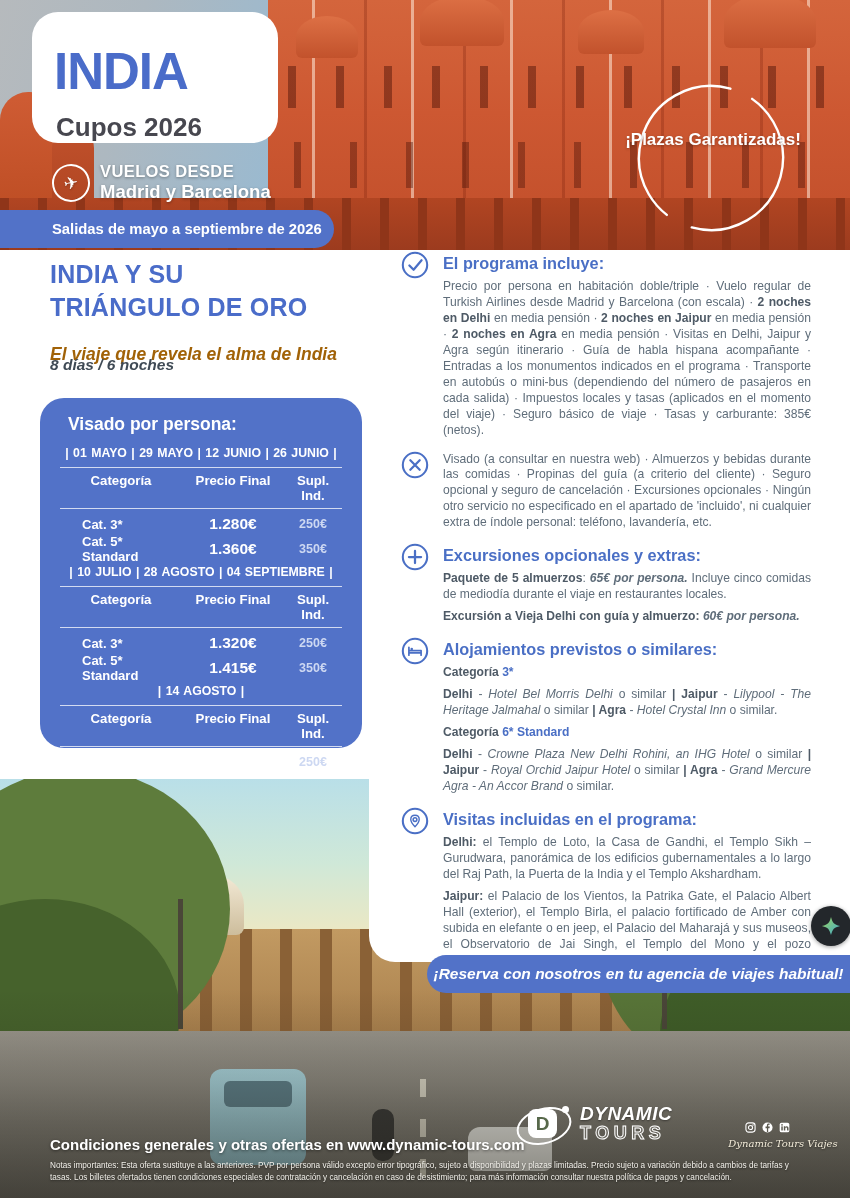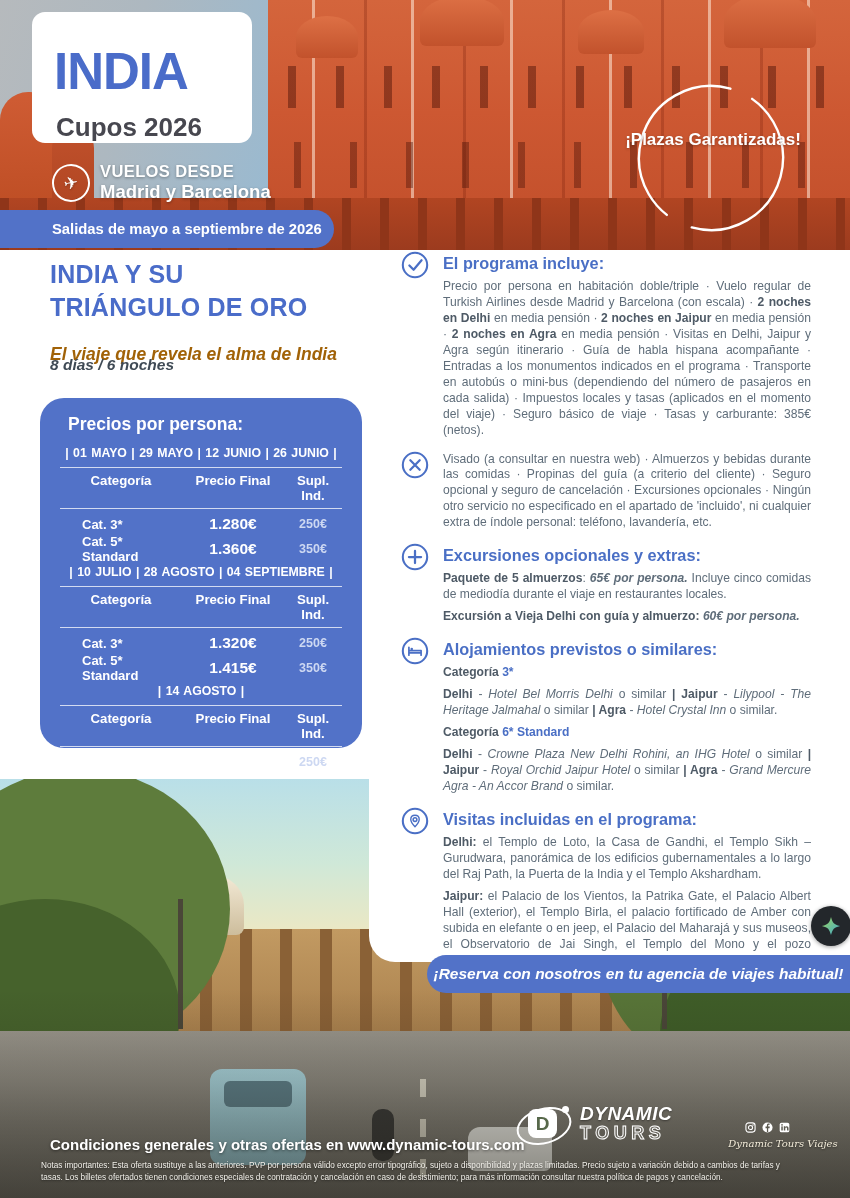--- a/index.html
+++ b/index.html
@@ -20,21 +20,21 @@
   .dome{background:linear-gradient(180deg,#dd7045,#c2522c);border-radius:50% 50% 6px 6px;}
   .d1{left:296px;top:16px;width:62px;height:42px;}
   .d2{left:420px;top:-4px;width:84px;height:50px;}
   .d3{left:578px;top:10px;width:66px;height:44px;}
   .d4{left:724px;top:-6px;width:92px;height:54px;}
   .tower-l1{left:0;top:92px;width:58px;height:158px;background:linear-gradient(180deg,#cf5c34,#b8491f);border-radius:28px 28px 0 0;}
   .tower-l2{left:52px;top:128px;width:42px;height:122px;background:linear-gradient(180deg,#c1512c,#a63f1c);border-radius:20px 20px 0 0;}
   .arcade{left:0;top:198px;width:850px;height:52px;
     background:repeating-linear-gradient(90deg,#8f3519 0 9px,rgba(0,0,0,0) 9px 38px),linear-gradient(180deg,#b14522,#9c3b1e);}
   
-  .title-card{position:absolute;left:32px;top:12px;width:220px;height:131px;background:#fff;border-radius:13px;z-index:5;}
+  .title-card{position:absolute;left:32px;top:12px;width:202px;height:131px;background:#fff;border-radius:26px;z-index:5;padding-left:44px;}
   .title-india{position:absolute;left:22px;top:30px;font-size:51px;font-weight:900;letter-spacing:-1px;color:#4a6cc9;}
   .title-cupos{position:absolute;left:24px;top:100px;font-size:26px;font-weight:800;color:#47474f;}
   
   .badge{position:absolute;left:598px;top:78px;width:230px;height:160px;z-index:5;color:#fff;}
   .badge svg{position:absolute;left:18px;top:-8px;}
   .badge-l1{position:absolute;left:0;top:52px;width:230px;text-align:center;font-size:17px;font-weight:800;text-shadow:0 1px 3px rgba(0,0,0,.3);}
   .badge-l2{position:absolute;left:0;top:74px;width:230px;text-align:center;font-size:17px;font-weight:800;text-shadow:0 1px 3px rgba(0,0,0,.3);}
   
   .flights{position:absolute;left:52px;top:162px;display:flex;align-items:center;z-index:5;color:#fff;}
   .flights-icon{width:34px;height:34px;border:2.2px solid #fff;border-radius:50%;display:flex;align-items:center;justify-content:center;
@@ -100,21 +100,21 @@
   .content-mask{position:absolute;left:369px;top:779px;width:481px;height:183px;background:#fff;border-bottom-left-radius:26px;z-index:2;}
   
   .reserve{position:absolute;left:427px;top:955px;width:423px;height:38px;background:#5272c8;border-radius:19px 0 0 19px;z-index:6;
     color:#fff;font-size:15.5px;font-weight:800;font-style:italic;line-height:38px;text-align:center;}
   
   .ai-btn{position:absolute;left:811px;top:906px;width:40px;height:40px;border-radius:50%;background:#23272b;z-index:7;
     display:flex;align-items:center;justify-content:center;box-shadow:0 1px 4px rgba(0,0,0,.4);cursor:pointer;}
   
   .footer{position:absolute;left:0;top:1090px;width:850px;height:108px;z-index:6;color:#fff;}
   .conditions{position:absolute;left:50px;top:46px;font-size:15px;font-weight:800;text-shadow:0 1px 3px rgba(0,0,0,.5);}
-  .notes{position:absolute;left:41px;top:70px;width:756px;font-size:8.2px;line-height:1.5;color:#f2f0ea;text-shadow:0 1px 2px rgba(0,0,0,.5);}
+  .notes{position:absolute;left:50px;top:70px;width:756px;font-size:8.2px;line-height:1.5;color:#f2f0ea;text-shadow:0 1px 2px rgba(0,0,0,.5);}
   .brand{position:absolute;left:520px;top:14px;display:flex;align-items:flex-start;}
   .brand-mark{position:relative;width:58px;height:44px;}
   .brand-ellipse{position:absolute;left:-4px;top:4px;width:52px;height:32px;border:2.5px solid #fff;border-radius:50%;transform:rotate(-16deg);}
   .brand-square{position:absolute;left:8px;top:5px;width:29px;height:29px;background:#fff;border-radius:8px;
     display:flex;align-items:center;justify-content:center;font-size:19px;font-weight:900;color:#57684a;}
   .brand-dot{position:absolute;left:42px;top:2px;width:7px;height:7px;background:#fff;border-radius:50%;}
   .brand-text{margin-left:2px;}
   .brand-name{font-size:19px;font-weight:800;letter-spacing:.5px;line-height:1;text-shadow:0 1px 2px rgba(0,0,0,.4);font-style:italic;}
   .brand-sub{font-size:18px;font-weight:700;letter-spacing:4.5px;line-height:1;margin-top:1px;color:rgba(255,255,255,.08);
     -webkit-text-stroke:1px #ffffff;}
@@ -164,21 +164,21 @@
   <div class="departures">Salidas de mayo a septiembre de 2026</div>
 
   <div class="tour-title">
     <span>INDIA Y SU</span><br>
     <span>TRIÁNGULO DE ORO</span>
   </div>
   <div class="tour-tagline">El viaje que revela el alma de India</div>
   <div class="tour-duration">8 días / 6 noches</div>
 
   <div class="price-box">
-    <div class="price-heading">Precios por persona:</div>
+    <div class="price-heading">Visado por persona:</div>
 
     <div class="price-dates">| 01 MAYO | 29 MAYO | 12 JUNIO | 26 JUNIO |</div>
     <div class="price-table">
       <div class="pt-head">
         <span>Categoría</span>
         <span>Precio Final</span>
         <span>Supl. Ind.</span>
       </div>
       <div class="pt-rows">
         <div class="pt-row">

